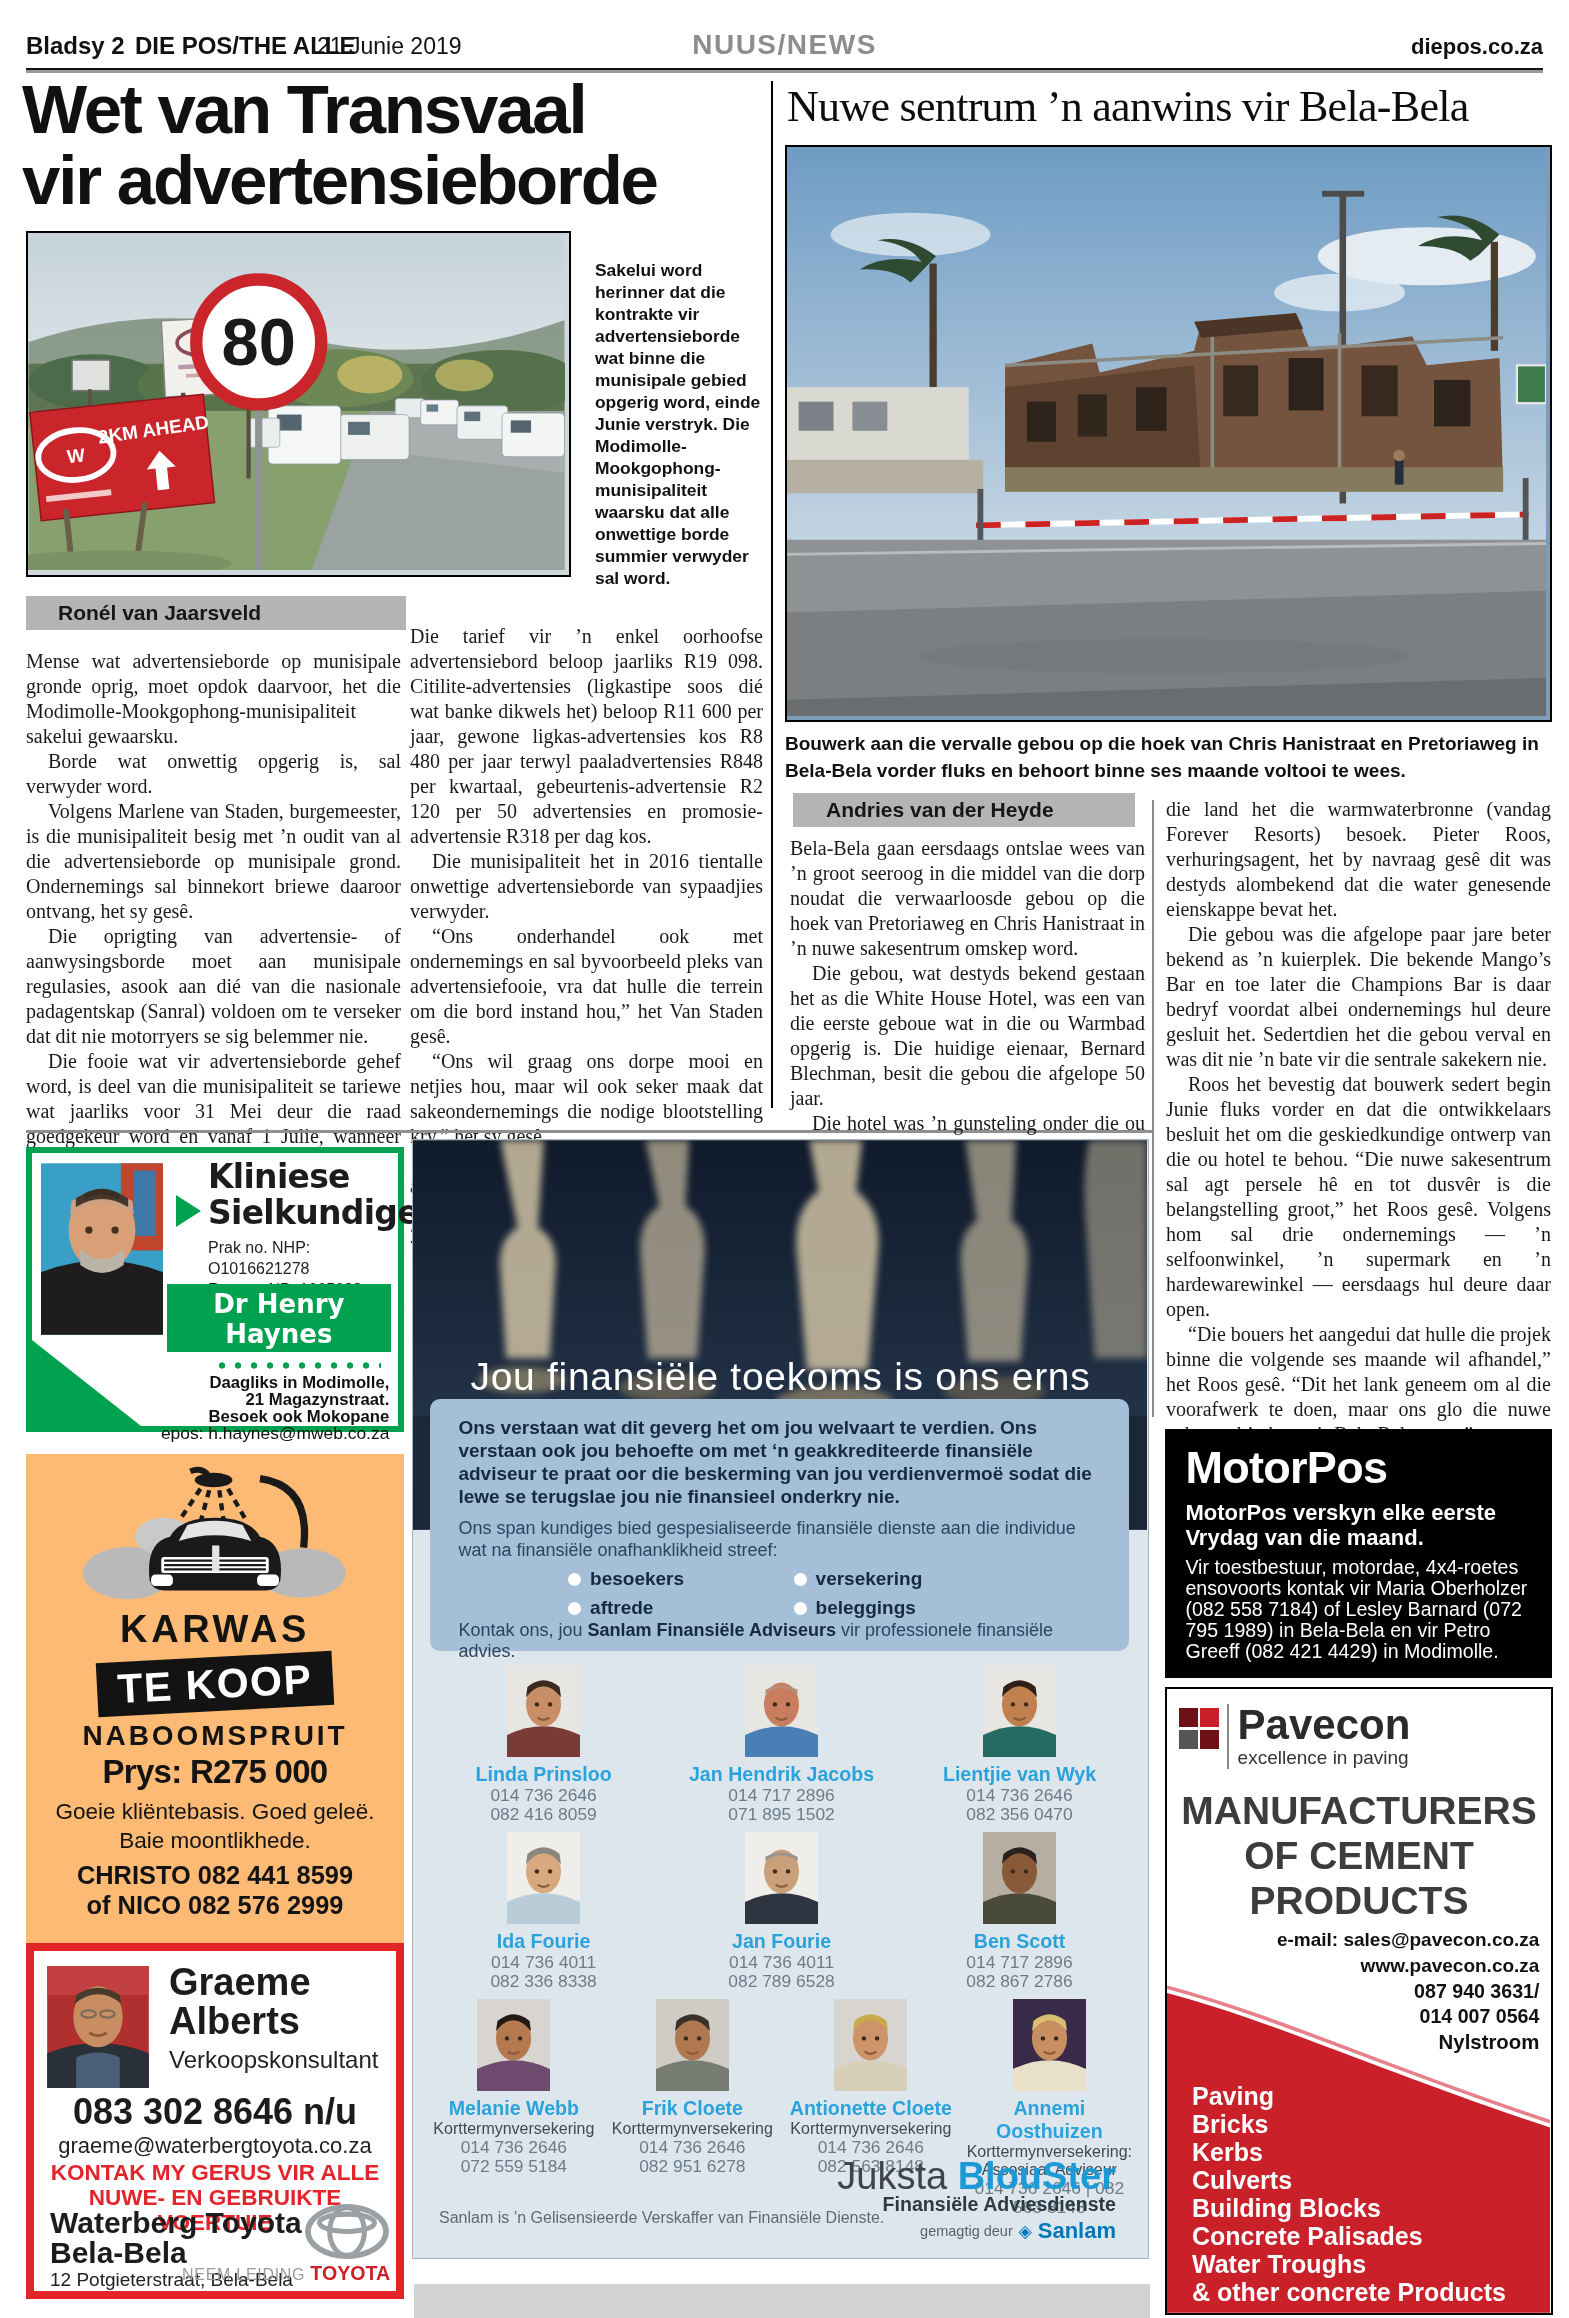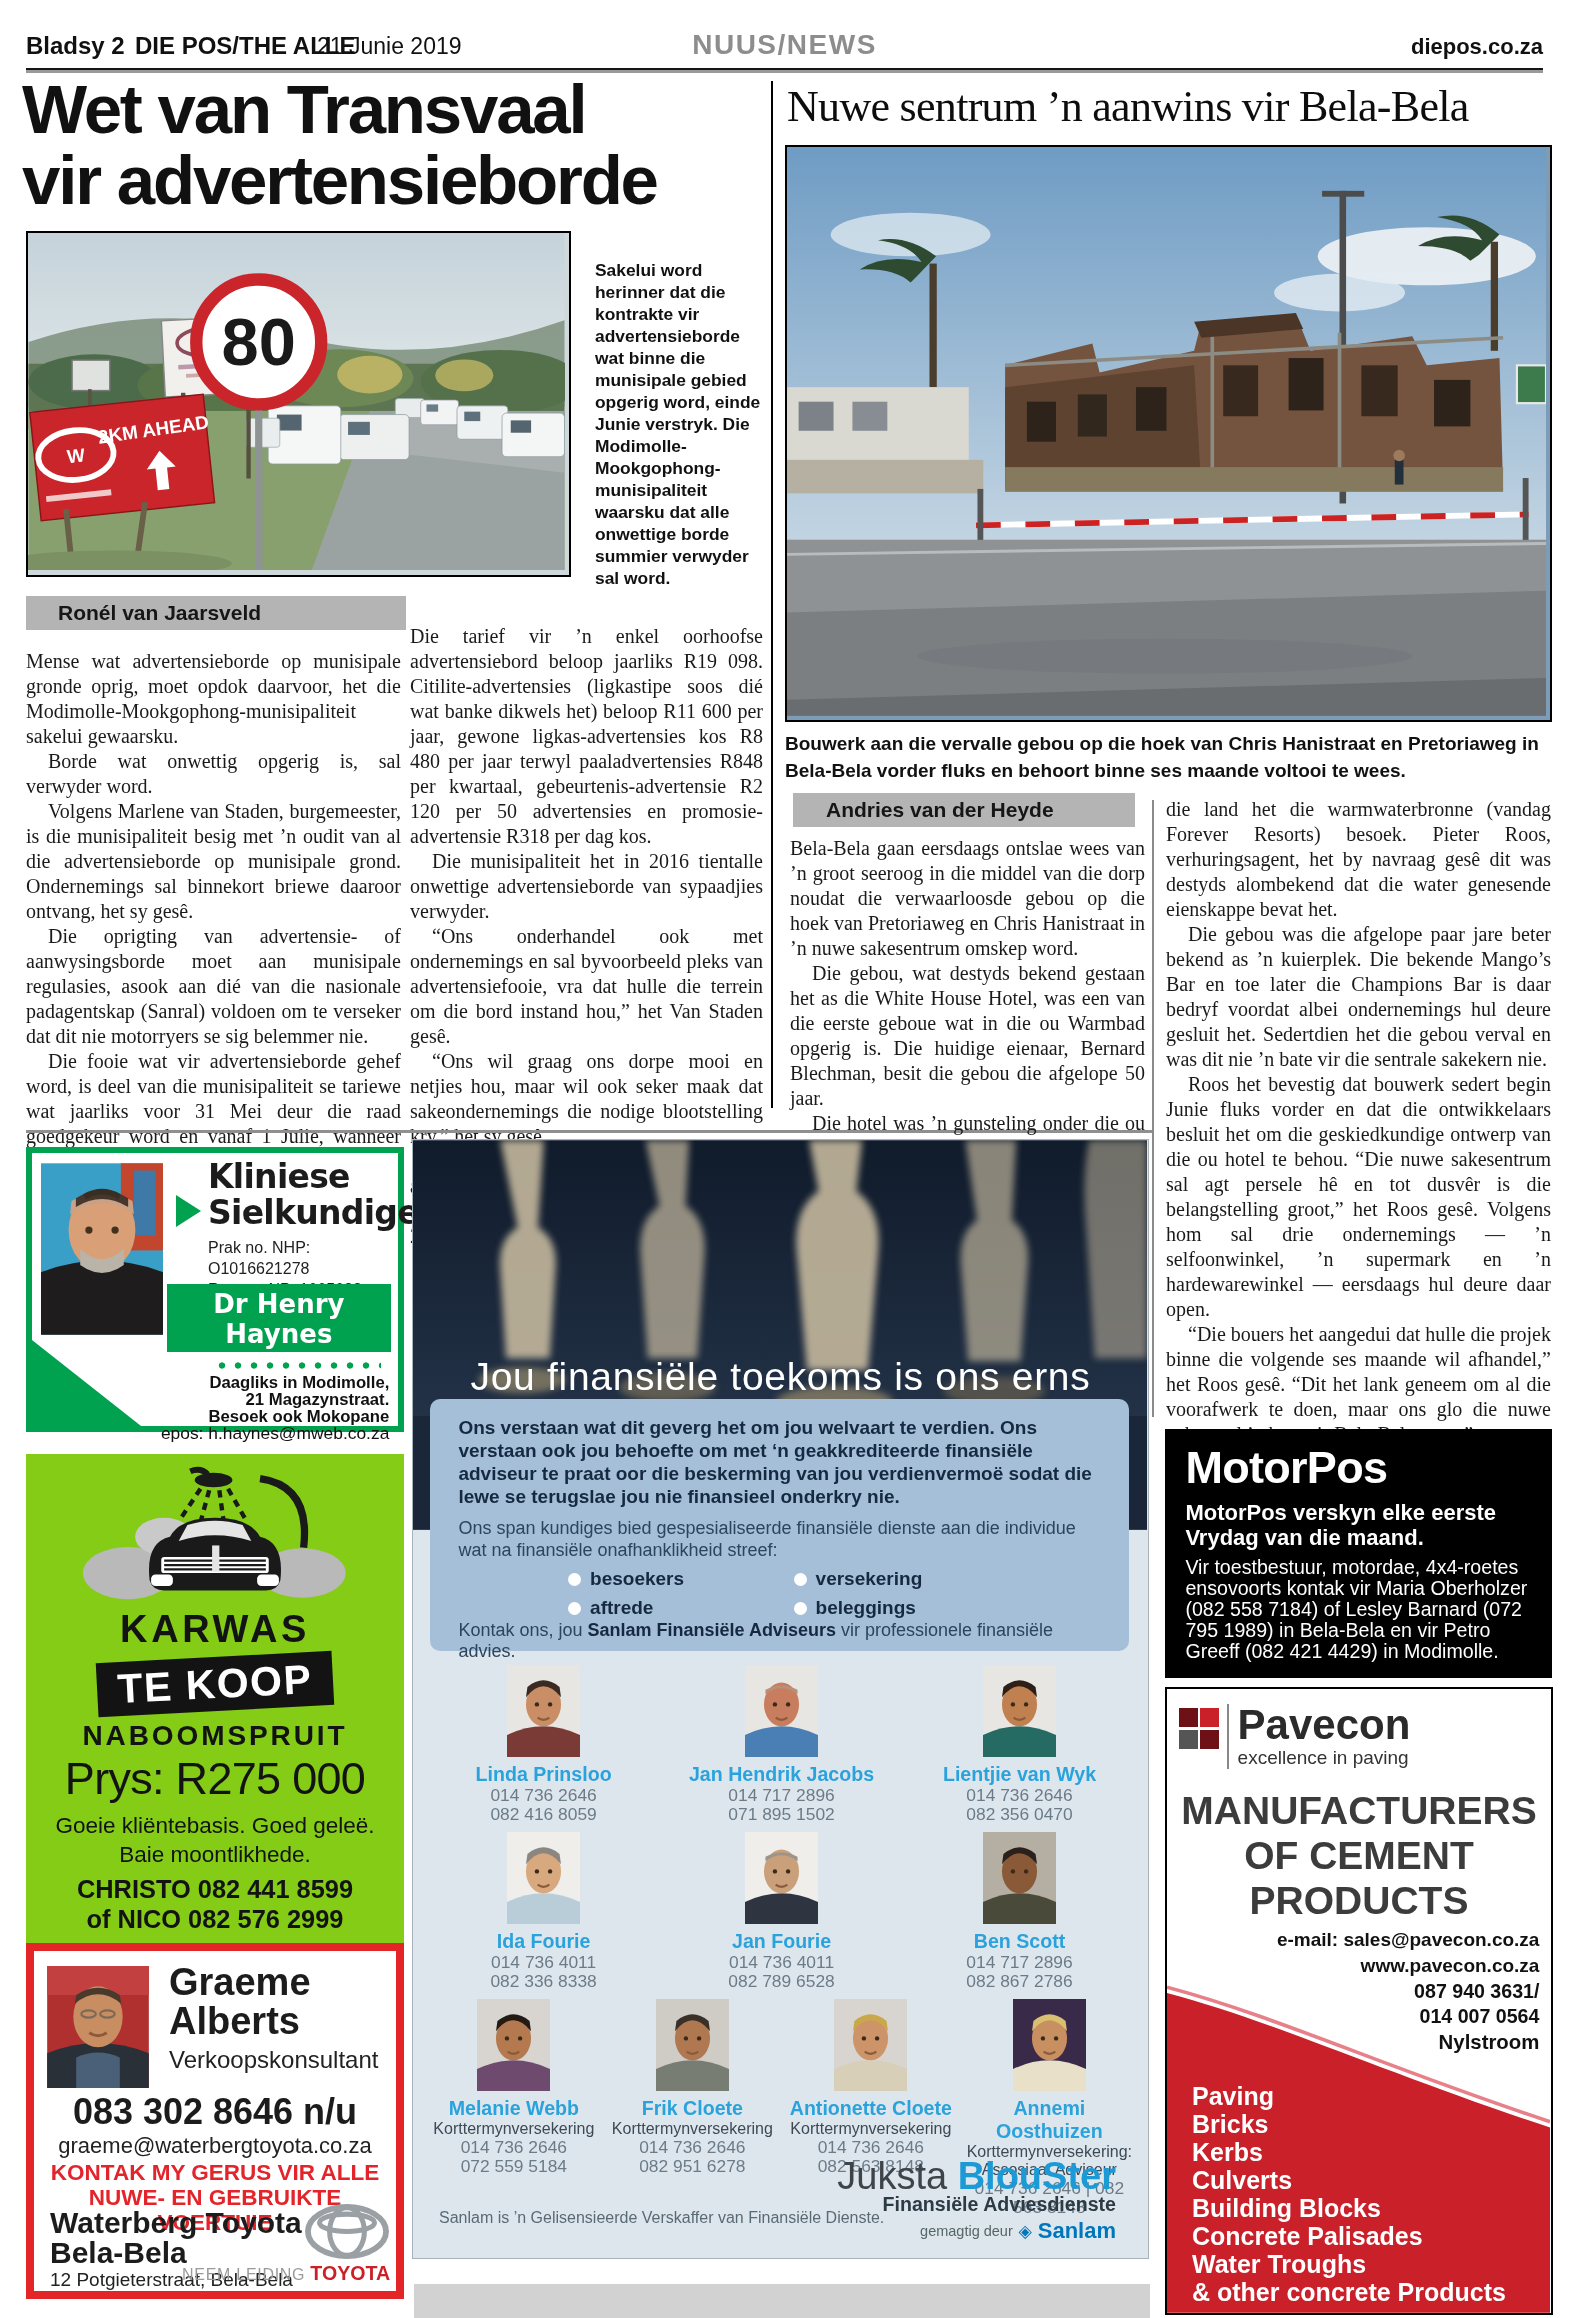--- a/index.html
+++ b/index.html
@@ -51,26 +51,26 @@
   #klin-box{left:135px;top:131px;right:7.3px;height:68px;background:#00a14f;color:#fff;text-align:center}
   #klin-name{font-family:"DejaVu Sans",sans-serif;font-size:26px;font-weight:800;margin-top:5.1px}
   #klin-cell{font-size:20.4px;font-weight:800;margin-top:2.2px}
   #klin-dots{left:182px;top:209px;width:167px;height:7.3px;background-image:radial-gradient(circle,#00a14f 2.9px,transparent 3.6px);background-size:16px 7.3px;background-repeat:repeat-x}
   #klin-lines{right:8.7px;top:221px;width:240px;text-align:right;font-weight:bold;font-size:16.7px;line-height:17px}
   #klin-lines div{margin:0}
   #klin-lines div:last-child{font-weight:400;font-size:17.4px}
   #klin-tri{left:0;bottom:0;width:0;height:0;border-bottom:86px solid #00a14f;border-right:109px solid transparent}
 
   
-  #ad-karwas{left:26px;top:1454px;width:378px;height:571px;background:#84cc16;text-align:center;color:#131313}
+  #ad-karwas{left:26px;top:1454px;width:378px;height:571px;background:#fdba74;text-align:center;color:#131313}
   #kw-icon{margin:10.2px auto 0;width:276px;height:144px}
   #kw-title{font-size:38px;font-weight:900;letter-spacing:3.6px;margin-top:0}
   #kw-tekoop{display:inline-block;background:#131313;color:#fff;font-size:41px;font-weight:900;padding:3.6px 20.4px;transform:rotate(-3deg);letter-spacing:1.5px;margin-top:5.8px}
   #kw-town{font-size:28px;font-weight:700;letter-spacing:2.9px;margin-top:8.7px}
-  #kw-prys{font-size:45px;font-weight:400;letter-spacing:-0.7px;margin-top:1.5px}
+  #kw-prys{font-size:33px;font-weight:700;letter-spacing:-0.7px;margin-top:1.5px}
   #kw-l1{font-size:22.5px;margin-top:7.3px}
   #kw-l2{font-size:22.5px;margin-top:2.9px}
   #kw-c1{font-size:25.4px;font-weight:800;margin-top:7.3px}
   #kw-c2{font-size:25.4px;font-weight:800;margin-top:1.5px}
 
   
   #ad-toy{left:26px;top:1943px;width:378px;height:356px;border:8.7px solid #e32528;background:#fff;box-sizing:border-box}
   #toy-photo{left:13px;top:14.5px;width:102px;height:122px}
   #toy-name{left:135px;top:11.6px;font-size:38px;line-height:39px;font-weight:700;color:#1c1c1c}
   #toy-name p{margin:0}

